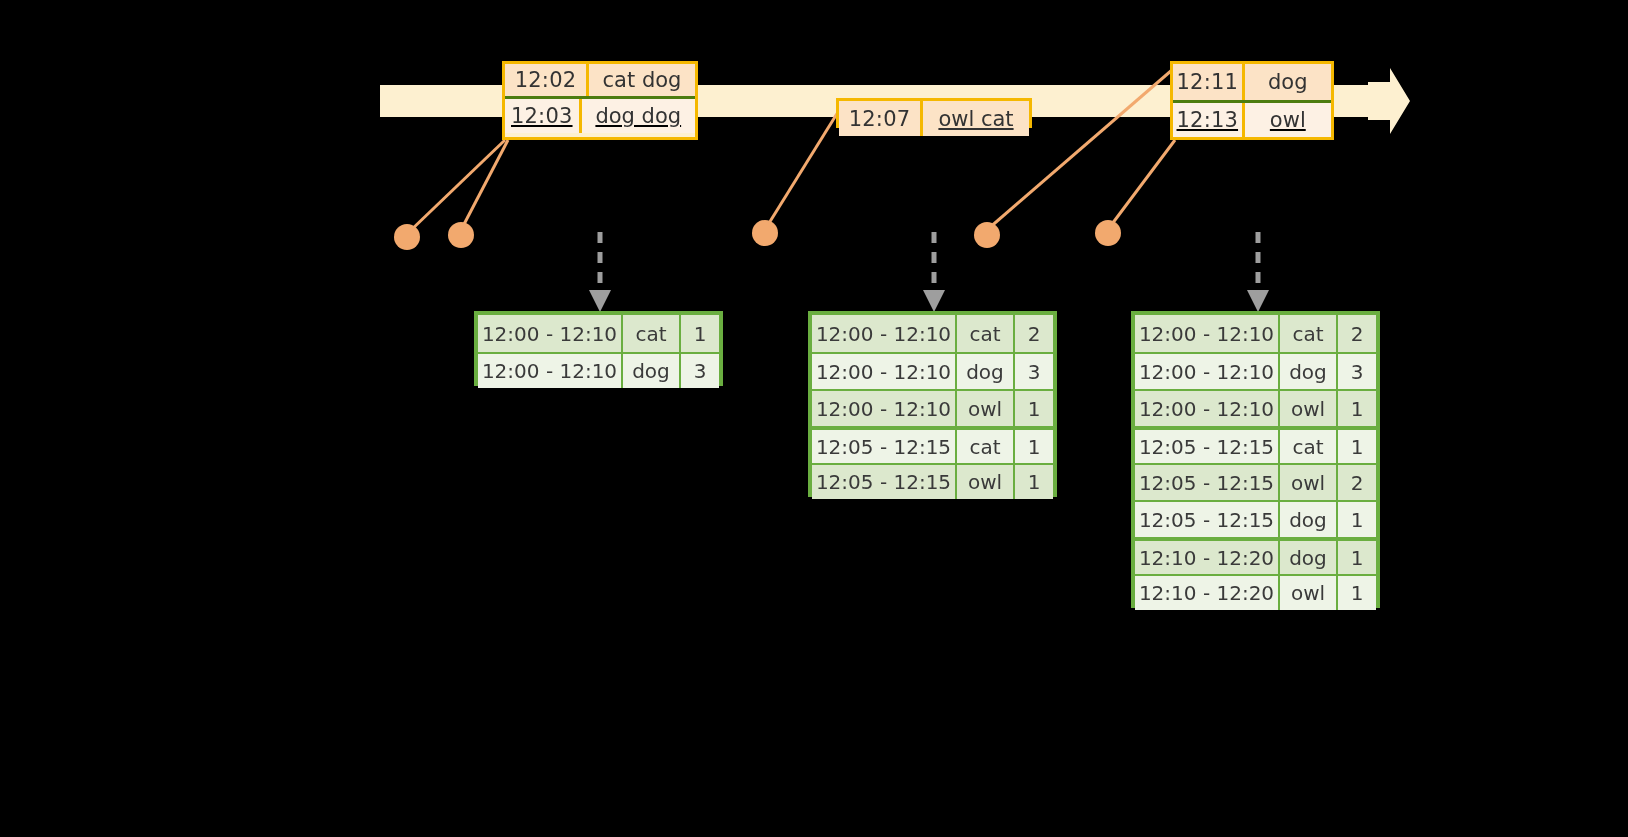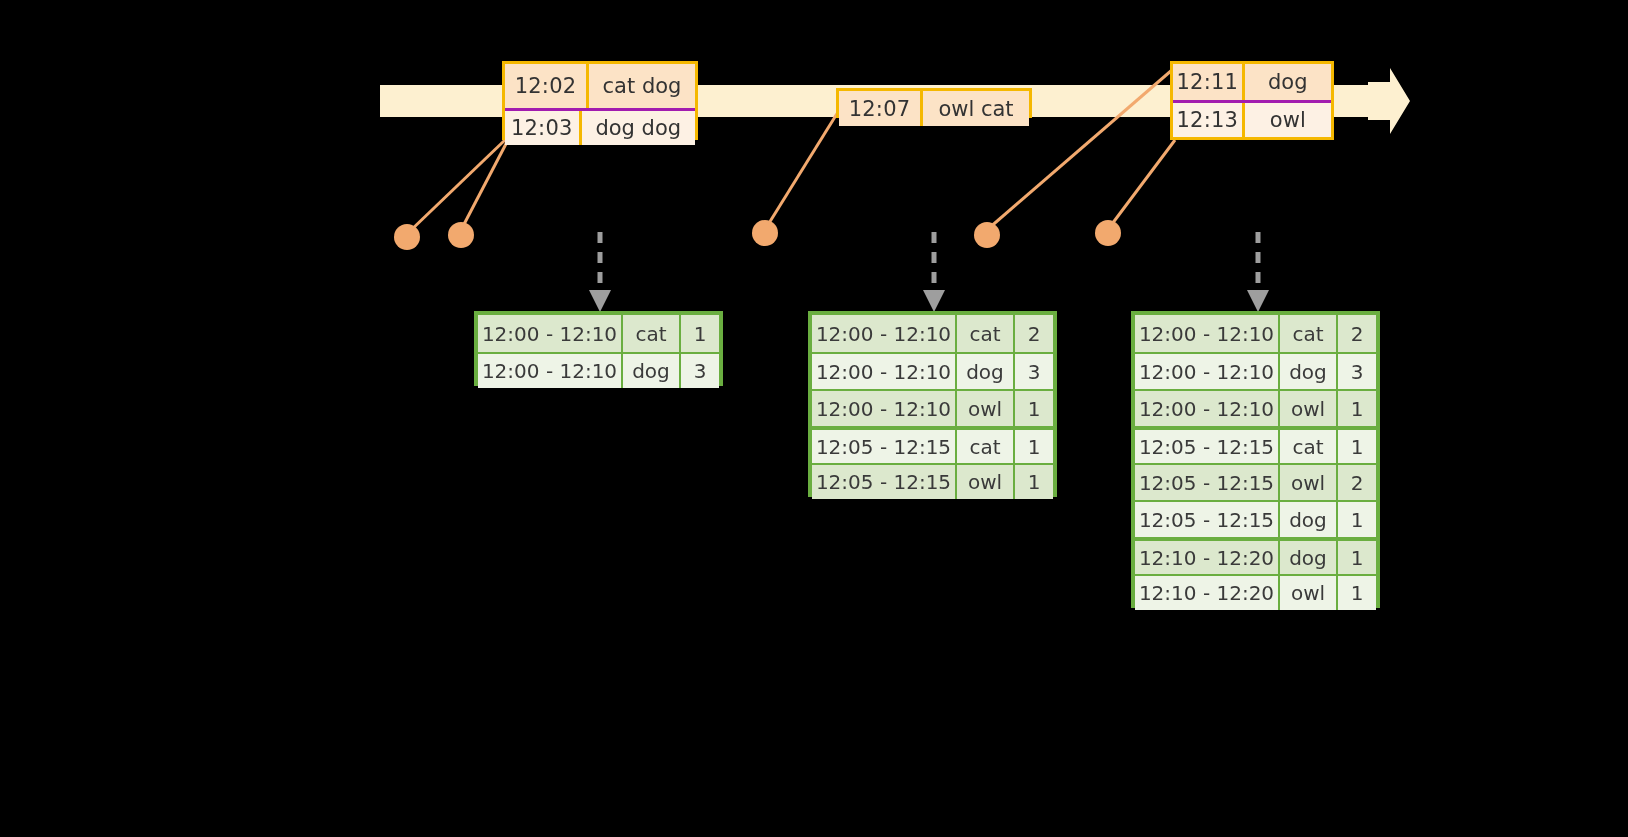--- a/index.html
+++ b/index.html
@@ -30,21 +30,22 @@
     border: 3px solid #f5b800;
     box-sizing: border-box;
     background: #fdf0d0;
   }
   .event-row {
     display: flex;
     box-sizing: border-box;
     height: 38px;
   }
   .event-row + .event-row {
-    border-top: 3px solid #a21caf;
+    border-top: 3px solid #4d7c0f;
+    text-decoration: underline;
   }
   .event-time {
     box-sizing: border-box;
     display: flex;
     align-items: center;
     justify-content: center;
     border-right: 3px solid #f5b800;
     font-size: 21px;
     color: #333333;
     letter-spacing: .2px;
@@ -127,34 +128,34 @@
     <line x1="1175" y1="140" x2="1109" y2="228" stroke="#f2a96e" stroke-width="3"></line>
   </svg>
 
   <div class="dot" style="left:394px; top:224px;"></div>
   <div class="dot" style="left:448px; top:222px;"></div>
   <div class="dot" style="left:752px; top:220px;"></div>
   <div class="dot" style="left:974px; top:222px;"></div>
   <div class="dot" style="left:1095px; top:220px;"></div>
 
   <div class="event-box" style="left:502px; top:61px; width:196px; height:79px;">
-    <div class="event-row" style="height:44px;">
+    <div class="event-row" style="height:32px;">
       <span class="event-time shade-a" style="width:84px;">12:02</span>
       <span class="event-words shade-a" style="width:106px;">cat dog</span>
     </div>
     <div class="event-row" style="height:37px;">
       <span class="event-time shade-b" style="width:84px;">12:03</span>
       <span class="event-words shade-b" style="width:125px;">dog dog</span>
     </div>
   </div>
 
-  <div class="event-box" style="left:836px; top:88px; width:196px; height:30px;">
+  <div class="event-box" style="left:836px; top:98px; width:196px; height:30px;">
     <div class="event-row" style="height:35px;">
       <span class="event-time shade-a" style="width:84px;">12:07</span>
-      <span class="event-words shade-a" style="width:106px;">owl cat</span>
+      <span class="event-words shade-a" style="width:106px;text-decoration:underline;">owl cat</span>
     </div>
   </div>
 
   <div class="event-box" style="left:1170px; top:61px; width:164px; height:79px;">
     <div class="event-row" style="height:36px;">
       <span class="event-time shade-a" style="width:76px;">12:11</span>
       <span class="event-words shade-a" style="width:92px;">dog</span>
     </div>
     <div class="event-row" style="height:37px;">
       <span class="event-time shade-b" style="width:76px;">12:13</span>

